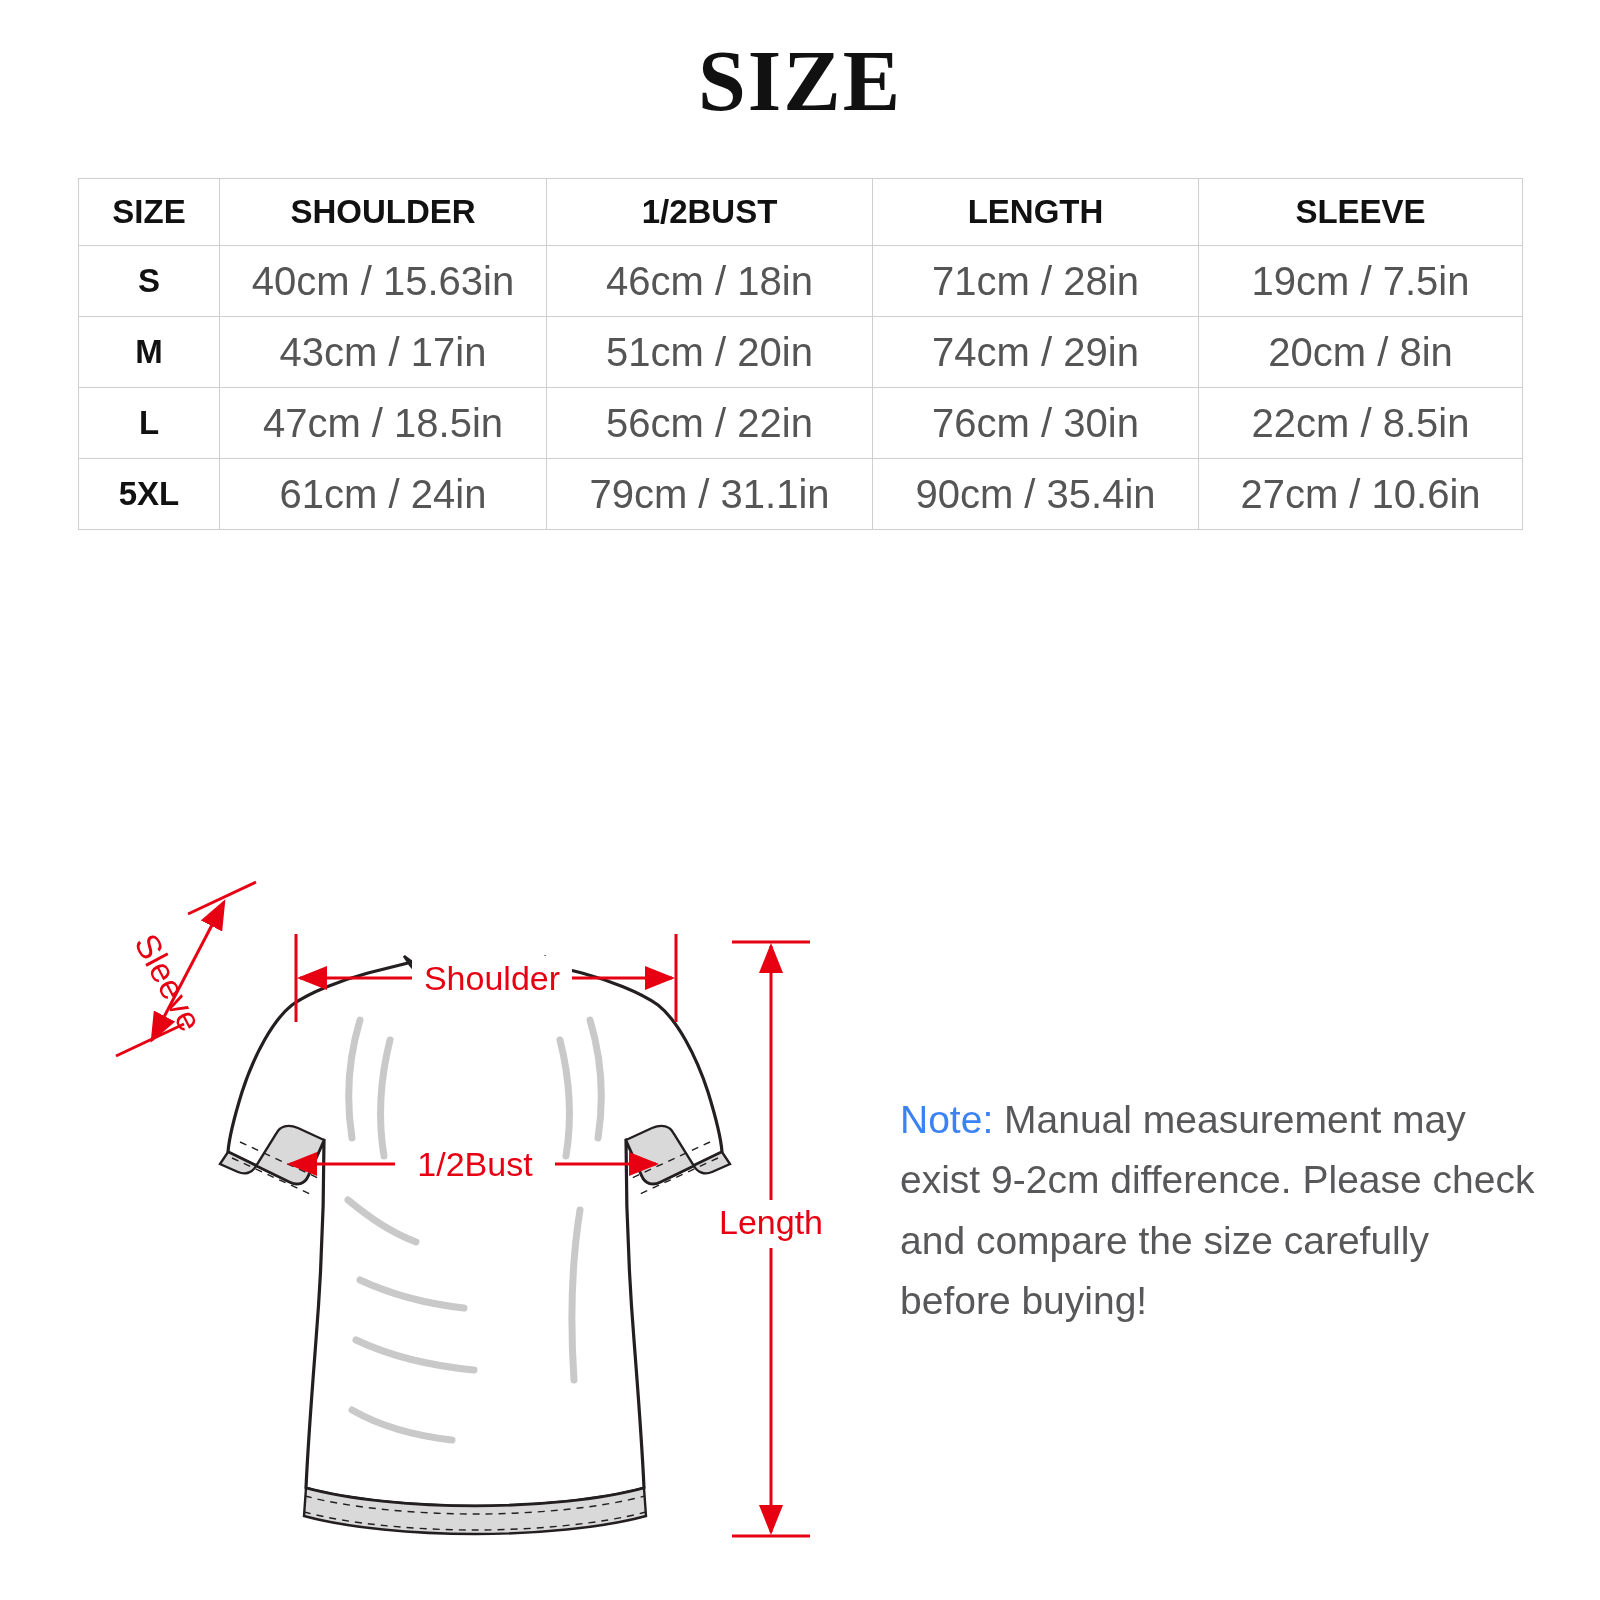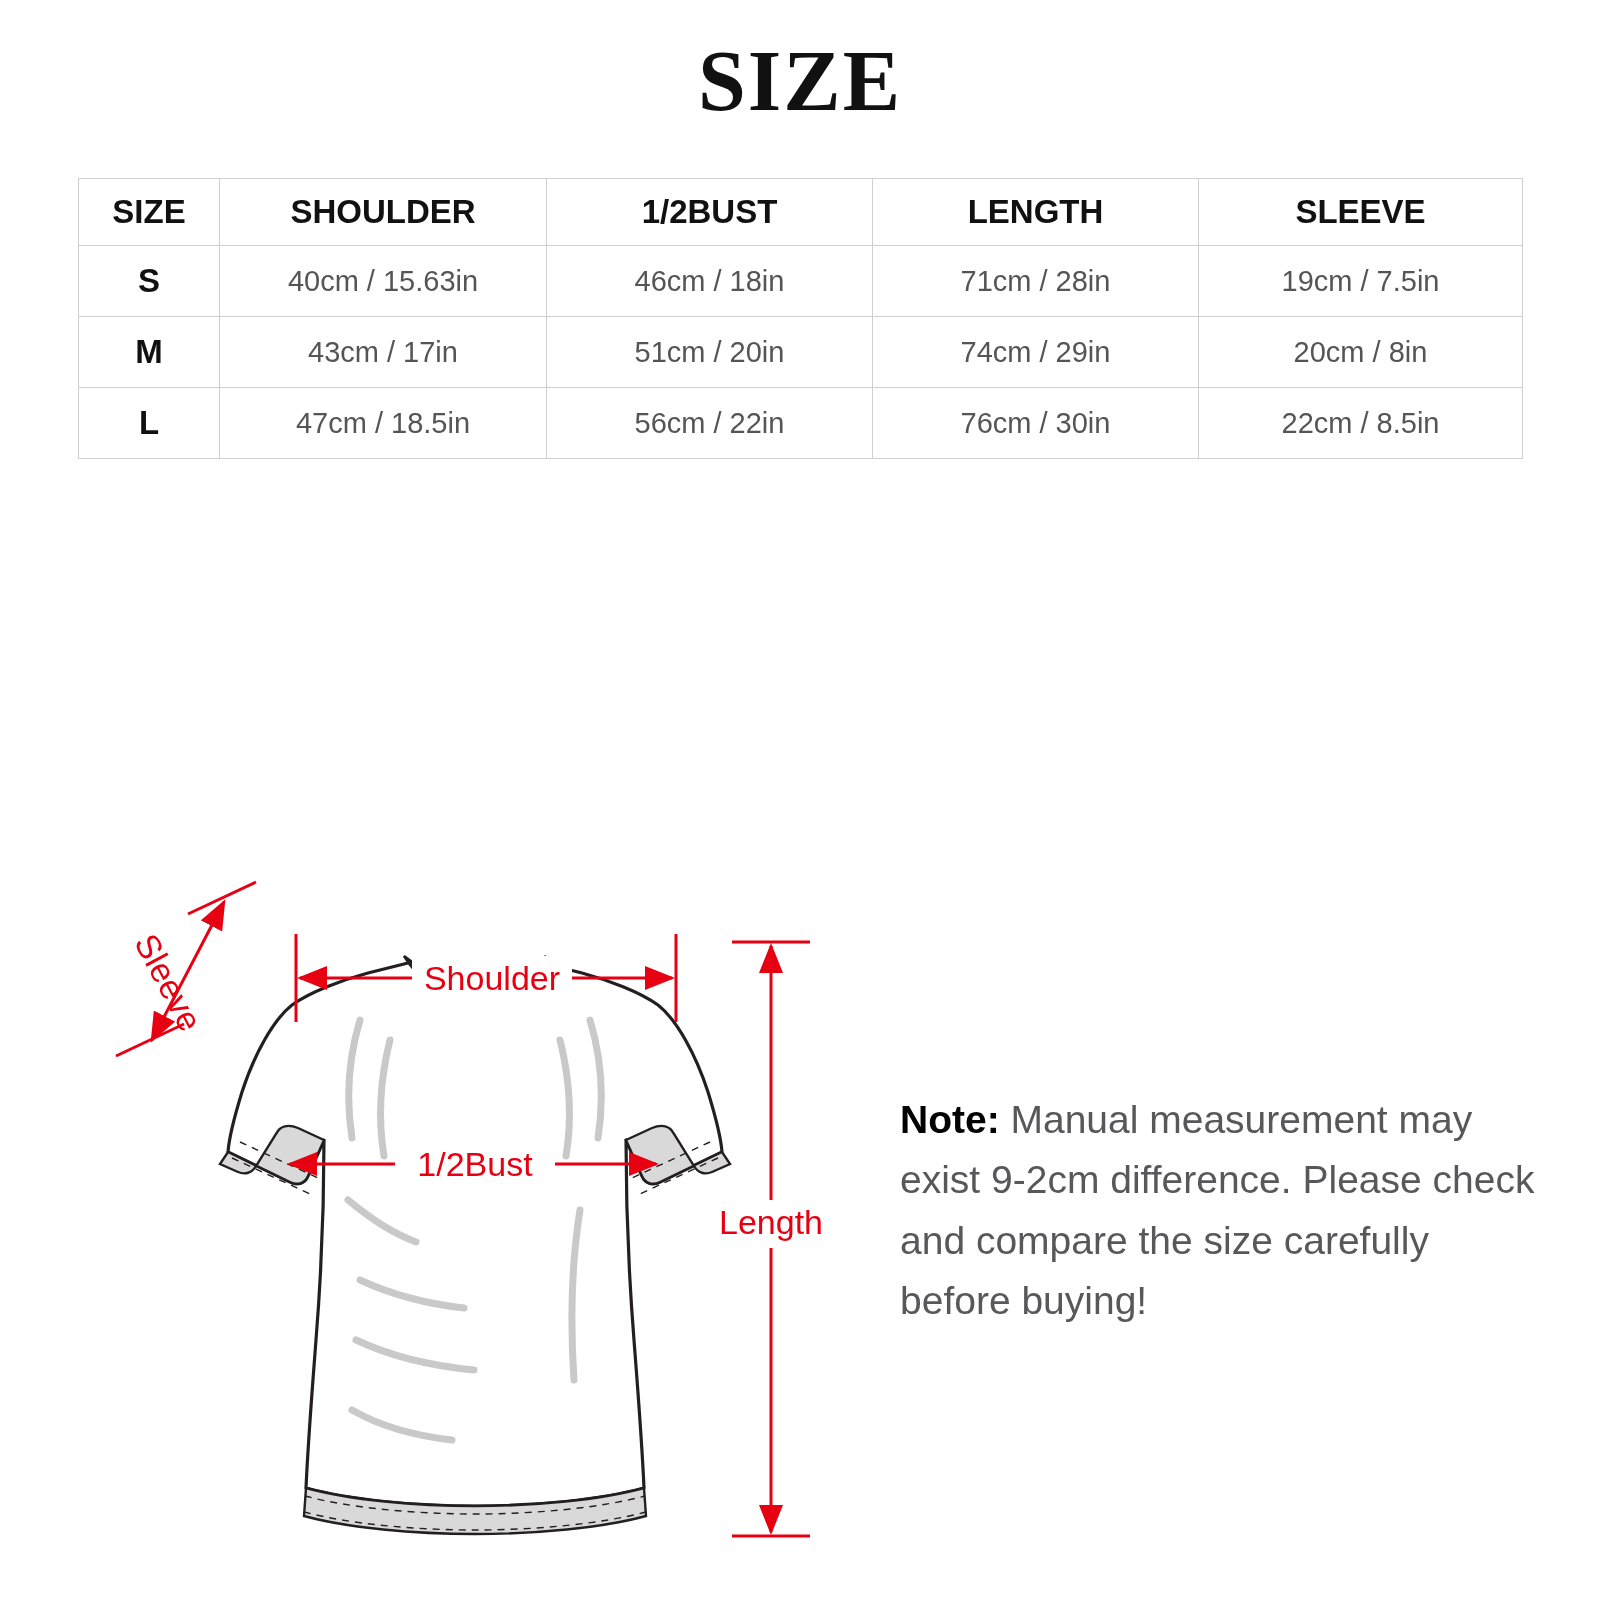--- a/index.html
+++ b/index.html
@@ -41,21 +41,21 @@
     border-collapse: collapse;
     width: 100%;
     table-layout: fixed;
   }
   table.size-table th,
   table.size-table td {
     border: 1px solid #cfcfcf;
     height: 70px;
     text-align: center;
     vertical-align: middle;
-    font-size: 29px;
+    font-size: 40px;
     color: #555555;
     font-weight: normal;
     padding: 0;
   }
   table.size-table thead th {
     color: #111111;
     font-weight: bold;
     font-size: 33px;
     height: 66px;
   }
@@ -84,22 +84,22 @@
   #note {
     position: absolute;
     top: 1090px;
     left: 900px;
     width: 640px;
     font-size: 39px;
     line-height: 1.55;
     color: #58585a;
   }
   #note .note-label {
-    font-weight: bold;
-    color: #000000;
+    font-weight: normal;
+    color: #3b82f6;
   }
 </style>
 </head>
 <body>
 
 <div id="size-title">SIZE</div>
 
 <div id="size-table-wrap">
   <table class="size-table">
     <colgroup>
@@ -132,20 +132,27 @@
         <td>51cm / 20in</td>
         <td>74cm / 29in</td>
         <td>20cm / 8in</td>
       </tr>
       <tr>
         <td class="size-cell">L</td>
         <td>47cm / 18.5in</td>
         <td>56cm / 22in</td>
         <td>76cm / 30in</td>
         <td>22cm / 8.5in</td>
+      </tr>
+      <tr>
+        <td class="size-cell">5XL</td>
+        <td>61cm / 24in</td>
+        <td>79cm / 31.1in</td>
+        <td>90cm / 35.4in</td>
+        <td>27cm / 10.6in</td>
       </tr>
     </tbody>
   </table>
 </div>
 
 <div id="diagram">
   <svg width="790" height="700" viewBox="0 0 790 700" xmlns="http://www.w3.org/2000/svg">
     <defs>
       <marker id="arrHead" markerWidth="10" markerHeight="8" refX="9" refY="4" orient="auto">
         <path d="M0,0 L10,4 L0,8 z" fill="#e60012"></path>

